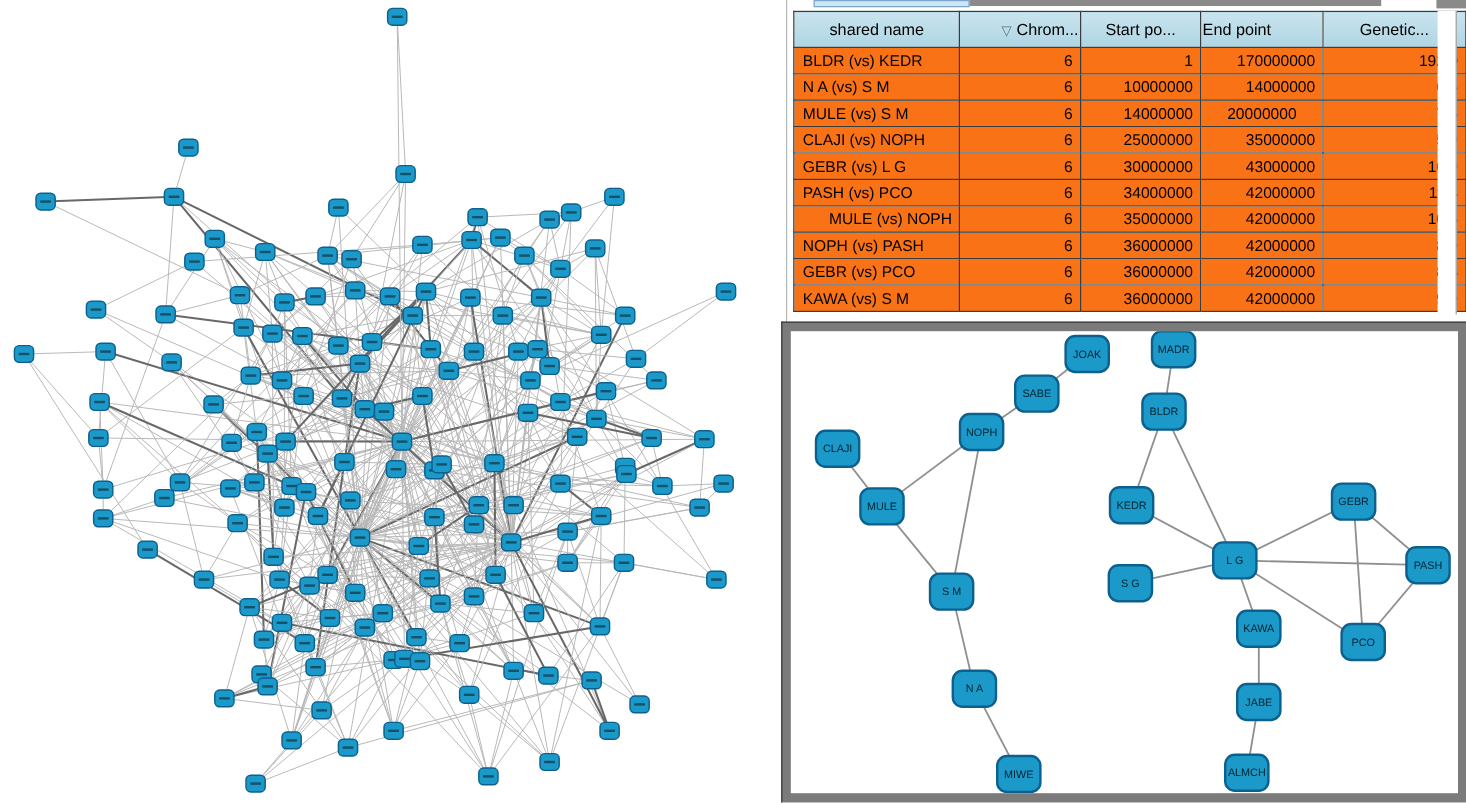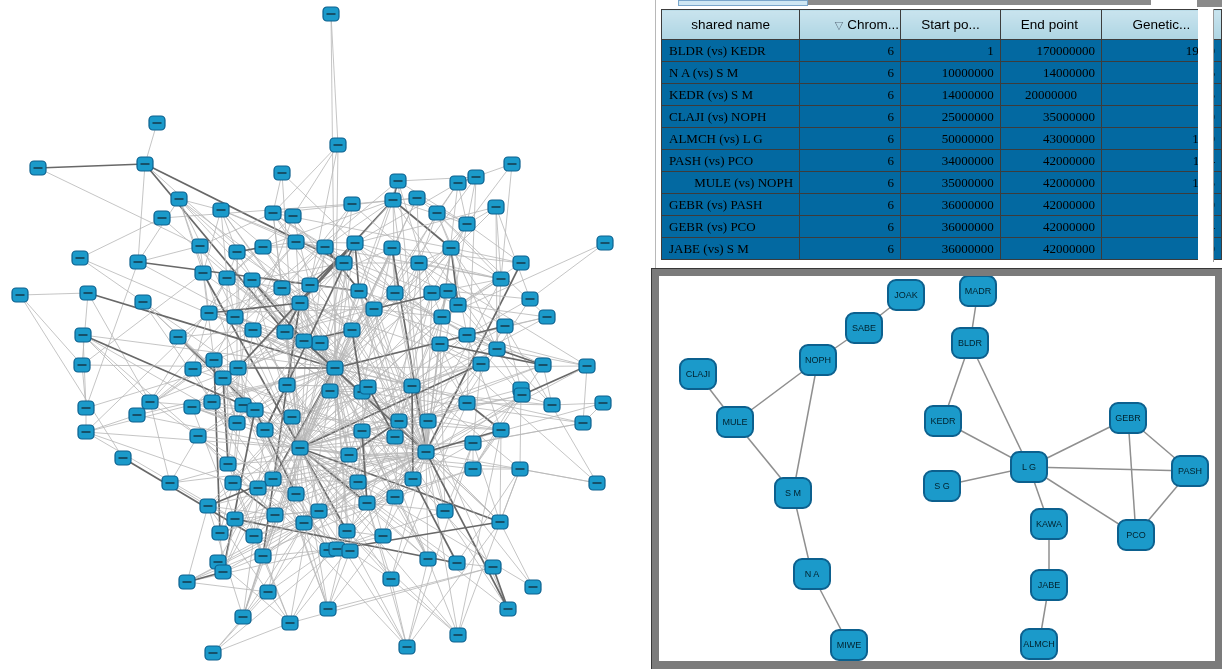--- a/index.html
+++ b/index.html
@@ -16,21 +16,21 @@
   .sliver{position:absolute;top:0;height:5px;}
   #sliver-tab{left:22px;width:128px;background:#cfe7f3;border:1px solid #7aa6cb;height:4px;}
   #sliver-gray1{left:152px;width:343px;background:#8a8a8a;height:5px;}
   #sliver-gray2{left:541px;width:26px;background:#8a8a8a;height:7px;}
 
   #grid{position:absolute;left:5px;top:9px;border-collapse:collapse;table-layout:fixed;
         font-size:13px;color:#000;}
   #grid th,#grid td{border:1px solid #3c3c3c;overflow:hidden;white-space:nowrap;}
   #grid th{height:27px;font-weight:normal;font-size:13.5px;
            background:linear-gradient(#c9e4ee,#aed5e3);}
-  #grid td{height:21px;line-height:21px;padding:0 6px;background:#0369a1;font-family:Liberation Serif, serif;}
+  #grid td{height:21px;line-height:21px;padding:0 6px;background:#f97316;}
   #grid td.num{text-align:right;}
   #grid td.name{text-align:left;padding-left:7px;}
   .funnel{color:#5f7282;font-size:11px;margin-right:4px;}
   #scroll-gutter{position:absolute;left:542px;top:9px;width:16px;height:253px;background:#ffffff;
                  border-right:1px solid #9a9a9a;box-sizing:border-box;}
 
   
   #small-panel{position:absolute;left:651px;top:268px;width:571px;height:401px;background:#7b7b7b;
                border-top:1px solid #383838;border-left:1px solid #383838;box-sizing:border-box;}
   #small-canvas{position:absolute;left:7px;top:7px;width:556px;height:385px;background:#ffffff;}
@@ -1402,21 +1402,21 @@
         <tr>
           <th style="width:130px;text-align:center;">
             <span>shared name</span>
           </th>
           <th style="width:95px;text-align:right;padding-left:5px;">
             <span class="funnel">▽</span><span>Chrom...</span>
           </th>
           <th style="width:95px;text-align:center;">
             <span>Start po...</span>
           </th>
-          <th style="width:95px;text-align:center;padding-right:4px;">
+          <th style="width:95px;text-align:left;padding-right:4px;">
             <span>End point</span>
           </th>
           <th style="width:121px;text-align:center;">
             <span>Genetic...</span>
           </th>
         </tr>
       </thead>
       <tbody>
           <tr>
             <td class="name" style="width: 130px;">BLDR (vs) KEDR</td>
@@ -1426,70 +1426,70 @@
             <td class="num" style="width: 121px;">192.0</td>
           </tr>
           <tr>
             <td class="name" style="width: 130px;">N A (vs) S M</td>
             <td class="num" style="width: 95px;">6</td>
             <td class="num" style="width: 95px;">10000000</td>
             <td class="num" style="width: 95px;">14000000</td>
             <td class="num" style="width: 121px;">6.6</td>
           </tr>
           <tr>
-            <td class="name" style="width: 130px;">KEDR (vs) S M</td>
+            <td class="name" style="width: 130px;">MULE (vs) S M</td>
             <td class="num" style="width: 95px;">6</td>
             <td class="num" style="width: 95px;">14000000</td>
             <td class="num" style="width: 95px; text-align: center;">20000000</td>
             <td class="num" style="width: 121px;">7.5</td>
           </tr>
           <tr>
             <td class="name" style="width: 130px;">CLAJI (vs) NOPH</td>
             <td class="num" style="width: 95px;">6</td>
             <td class="num" style="width: 95px; margin-left: 14px;">25000000</td>
             <td class="num" style="width: 95px;">35000000</td>
             <td class="num" style="width: 121px;">5.9</td>
           </tr>
           <tr>
-            <td class="name" style="width: 130px;">ALMCH (vs) L G</td>
+            <td class="name" style="width: 130px;">GEBR (vs) L G</td>
             <td class="num" style="width: 95px;">6</td>
-            <td class="num" style="width: 95px;">50000000</td>
+            <td class="num" style="width: 95px;">30000000</td>
             <td class="num" style="width: 95px;">43000000</td>
             <td class="num" style="width: 121px;">16.9</td>
           </tr>
           <tr>
             <td class="name" style="width: 130px;">PASH (vs) PCO</td>
             <td class="num" style="width: 95px;">6</td>
             <td class="num" style="width: 95px;">34000000</td>
             <td class="num" style="width: 95px;">42000000</td>
             <td class="num" style="width: 121px;">11.4</td>
           </tr>
           <tr>
             <td class="name" style="width: 130px; text-align: right;">MULE (vs) NOPH</td>
             <td class="num" style="width: 95px;">6</td>
             <td class="num" style="width: 95px;">35000000</td>
             <td class="num" style="width: 95px;">42000000</td>
             <td class="num" style="width: 121px;">10.5</td>
           </tr>
           <tr>
-            <td class="name" style="width: 130px;">GEBR (vs) PASH</td>
+            <td class="name" style="width: 130px;">NOPH (vs) PASH</td>
             <td class="num" style="width: 95px;">6</td>
             <td class="num" style="width: 95px;">36000000</td>
             <td class="num" style="width: 95px;">42000000</td>
             <td class="num" style="width: 121px;">8.9</td>
           </tr>
           <tr>
             <td class="name" style="width: 130px;">GEBR (vs) PCO</td>
             <td class="num" style="width: 95px;">6</td>
             <td class="num" style="width: 95px;">36000000</td>
             <td class="num" style="width: 95px;">42000000</td>
             <td class="num" style="width: 121px;">8.4</td>
           </tr>
           <tr>
-            <td class="name" style="width: 130px;">JABE (vs) S M</td>
+            <td class="name" style="width: 130px;">KAWA (vs) S M</td>
             <td class="num" style="width: 95px;">6</td>
             <td class="num" style="width: 95px;">36000000</td>
             <td class="num" style="width: 95px;">42000000</td>
             <td class="num" style="width: 121px;">9.9</td>
           </tr>
         </tbody>
     </table>
 
     <div id="scroll-gutter"></div>
   </div>

